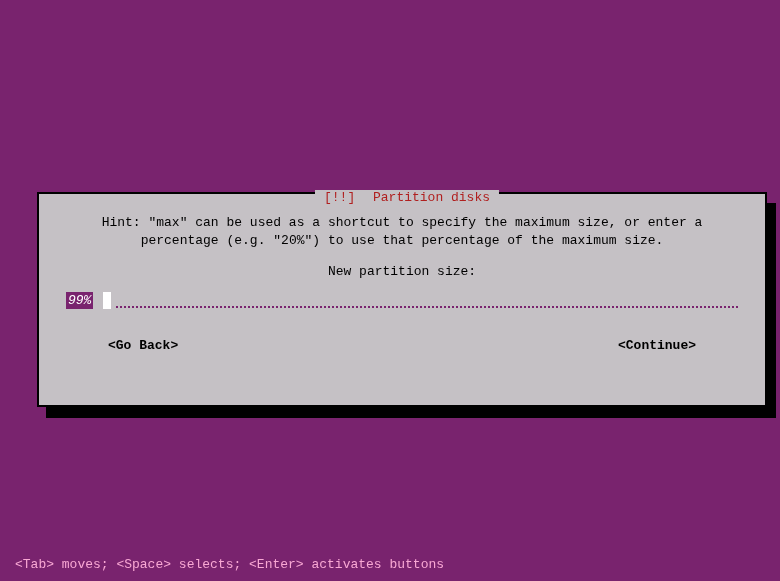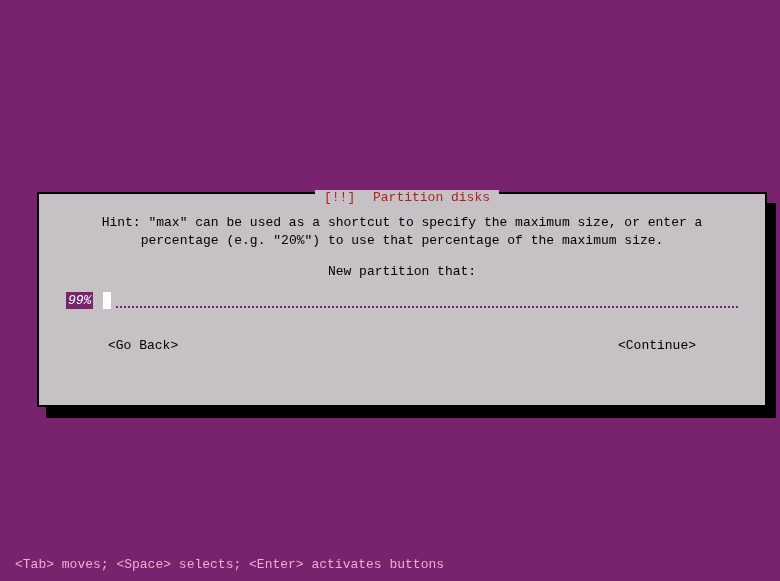--- a/index.html
+++ b/index.html
@@ -72,20 +72,21 @@
     margin-left: 0;
   }
   .nav-row {
     display: flex;
     justify-content: space-between;
     padding: 0 42px;
   }
   .nav-btn {
     color: #000;
     cursor: pointer;
+    font-weight: bold;
   }
   .footer {
     position: absolute;
     left: 0;
     bottom: 14px;
     color: #f9a8d4;
     white-space: nowrap;
     font-size: 13px;
   }
 </style>
@@ -94,21 +95,21 @@
 
 <div class="dialog-shadow"></div>
 
 <div class="dialog">
   <div class="dialog-title">
     <span>[!!] </span><span>Partition disks</span>
   </div>
 
   <div class="content">
     <div class="para">Hint: "max" can be used as a shortcut to specify the maximum size, or enter a percentage (e.g. "20%") to use that percentage of the maximum size.</div>
-    <div class="label">New partition that:</div>
+    <div class="label">New partition size:</div>
 
     <div class="input-line">
       <span class="input-val">99%</span>
         <span class="input-cursor">&nbsp;</span>
         <span class="input-rest"></span>
     </div>
 
     <div class="nav-row">
       <span class="nav-btn">&lt;Go Back&gt;</span>
       <span class="nav-btn">&lt;Continue&gt;</span>

